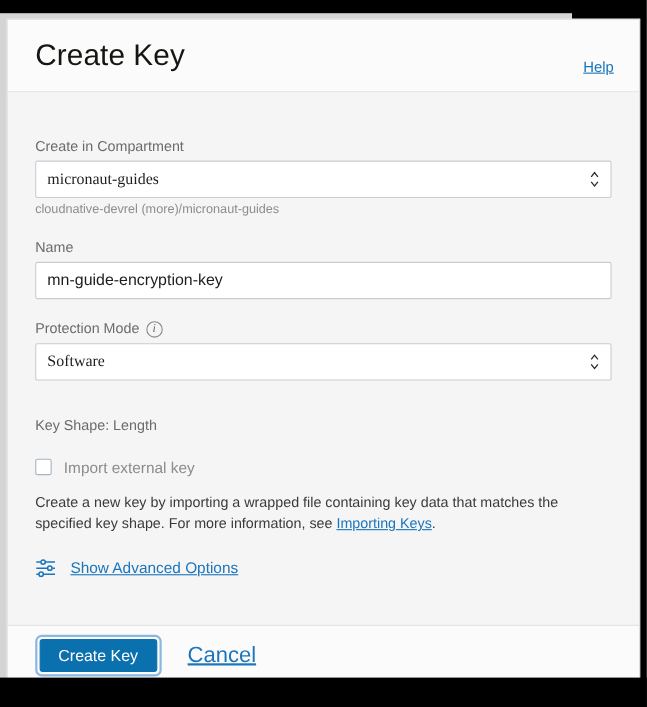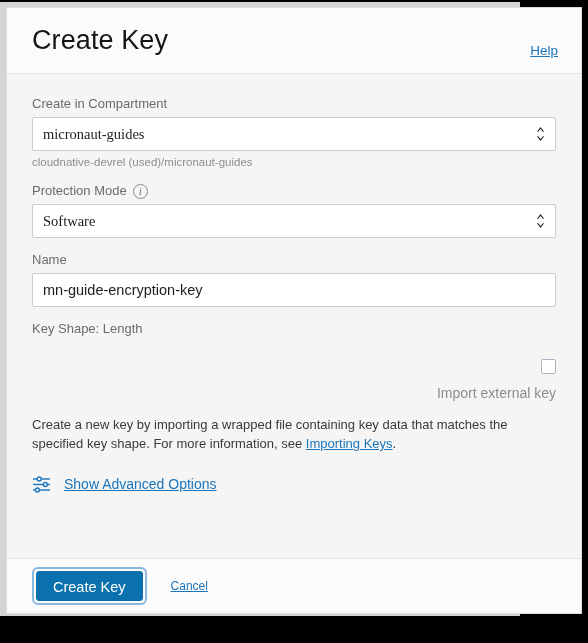--- a/index.html
+++ b/index.html
@@ -11,21 +11,21 @@
     height: 643px;
     background: #000000;
     font-family: "Liberation Sans", sans-serif;
     overflow: hidden;
   }
 
   
   .page-wrap {
     position: absolute;
     left: 0;
-    top: 2px;
+    top: 12px;
     width: 520px;
     height: 616px;
     background: #d4d4d4;
     box-sizing: border-box;
   }
   .panel {
     position: absolute;
     left: 6px;
     top: 5px;
     width: 576px;
@@ -79,20 +79,21 @@
   }
 
   .field-label {
     font-size: 13px;
     color: #6b6b6b;
     margin-bottom: 5px;
     display: flex;
     align-items: center;
     gap: 6px;
     line-height: 16px;
+    margin-top: 19px;
   }
 
   
   .info-icon {
     display: inline-block;
     width: 13px;
     height: 13px;
     border: 1px solid #8a8a8a;
     border-radius: 50%;
     position: relative;
@@ -161,25 +162,24 @@
     display: flex;
     gap: 21px;
     margin-bottom: 14px;
   }
   .col-algo { width: 255px; flex: 0 0 auto; }
   .col-len  { width: 250px; flex: 0 0 auto; }
 
   
   .checkbox-row {
     display: flex;
-    align-items: flex-end;
+    align-items: flex-start;
     gap: 11px;
     margin-top: 17px;
     margin-bottom: 14px;
-    flex-direction: column;
   }
   .cbox {
     width: 15px;
     height: 15px;
     border: 1px solid #a8b4c0;
     border-radius: 2px;
     background: #ffffff;
     box-sizing: border-box;
     flex: 0 0 auto;
     cursor: pointer;
@@ -244,21 +244,21 @@
     color: #ffffff;
     font-size: 14.5px;
     font-family: "Liberation Sans", sans-serif;
     padding: 0 16px;
     height: 30px;
     line-height: 30px;
     cursor: pointer;
     display: inline-block;
   }
   .btn-cancel {
-    font-size: 12px;
+    font-size: 20px;
     color: #1b75bb;
     text-decoration: underline;
     cursor: pointer;
   }
 
   
   .bottom-strip {
     position: absolute;
     left: 0;
     top: 616px;
@@ -286,48 +286,48 @@
         </div>
         <div class="ctl select">
           <span class="ctl-text">micronaut-guides</span>
           <span class="stepper">
             <svg width="11" height="18" viewBox="0 0 11 18">
               <path d="M5.5 2 L9 6.4 L8.1 7.1 L5.5 3.9 L2.9 7.1 L2 6.4 Z" fill="#2b2b2b"></path>
               <path d="M5.5 16 L9 11.6 L8.1 10.9 L5.5 14.1 L2.9 10.9 L2 11.6 Z" fill="#2b2b2b"></path>
             </svg>
           </span>
         </div>
-        <div class="helper-text">cloudnative-devrel (used)/micronaut-guides</div>
+        <div class="helper-text">cloudnative-devrel (more)/micronaut-guides</div>
+      </div>
+
+      <div class="field-block">
+        <div class="field-label">
+          <span>Name</span>
+        </div>
+        <div class="ctl">
+          <span class="ctl-text">mn-guide-encryption-key</span>
+        </div>
       </div>
 
       <div class="field-block">
         <div class="field-label">
           <span>Protection Mode</span>
           <span class="info-icon"></span>
         </div>
         <div class="ctl select">
           <span class="ctl-text">Software</span>
           <span class="stepper">
             <svg width="11" height="18" viewBox="0 0 11 18">
               <path d="M5.5 2 L9 6.4 L8.1 7.1 L5.5 3.9 L2.9 7.1 L2 6.4 Z" fill="#2b2b2b"></path>
               <path d="M5.5 16 L9 11.6 L8.1 10.9 L5.5 14.1 L2.9 10.9 L2 11.6 Z" fill="#2b2b2b"></path>
             </svg>
           </span>
         </div>
       </div>
 
-      <div class="field-block">
-        <div class="field-label">
-          <span>Name</span>
-        </div>
-        <div class="ctl">
-          <span class="ctl-text">mn-guide-encryption-key</span>
-        </div>
-      </div>
-
       <div class="row-2col">
 
 
         <div class="col-len">
           <div class="field-label">
             <span>Key Shape: Length</span>
           </div>
         </div>
 
       </div>

